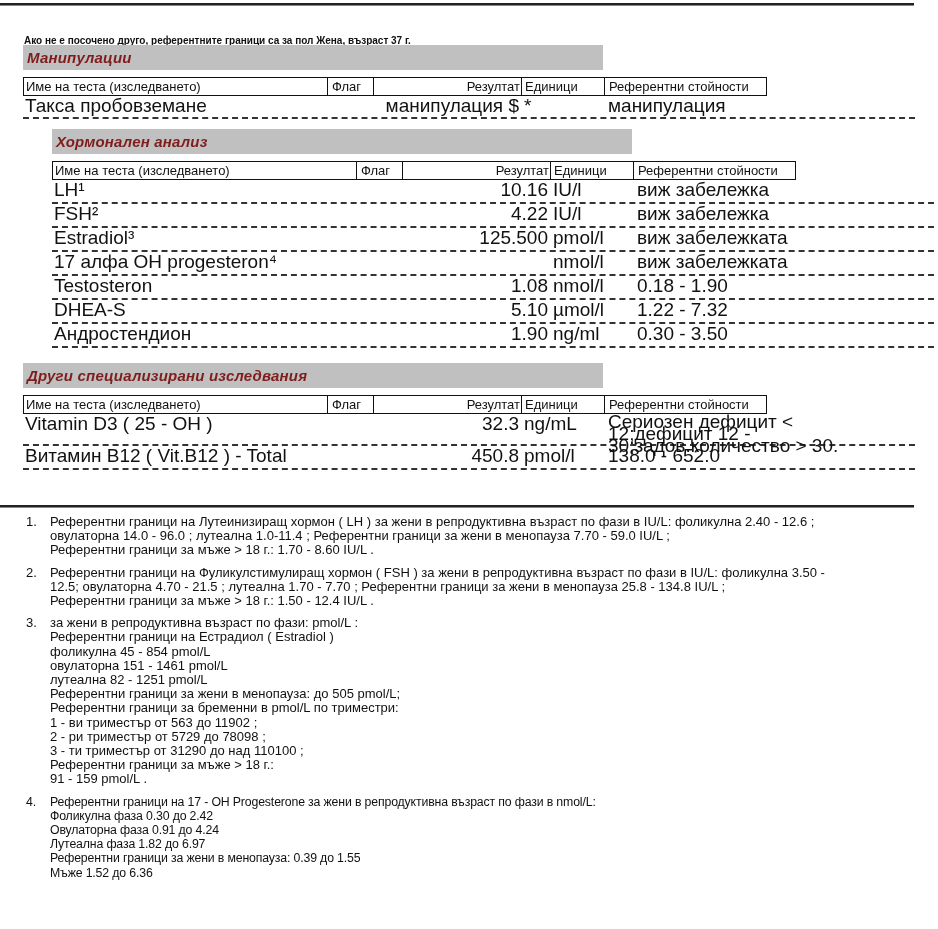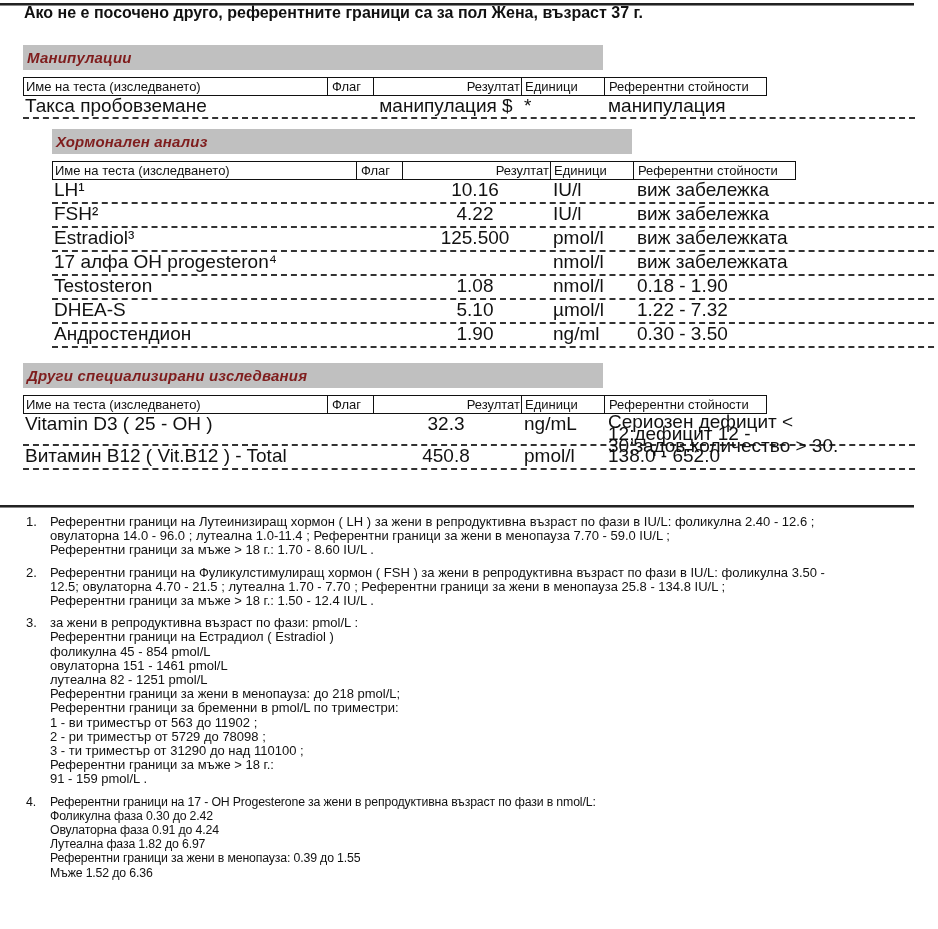--- a/index.html
+++ b/index.html
@@ -21,23 +21,23 @@
       left: 0;
       top: 3px;
       width: 914px;
       height: 2px;
       background: #222;
       border-bottom: 1px solid #888;
     }
     .intro {
       position: absolute;
       left: 24px;
-      top: 4px;
+      top: 35px;
       font-weight: bold;
-      font-size: 16px;
+      font-size: 10px;
       white-space: nowrap;
     }
     .section {
       position: absolute;
       left: 23px;
       width: 892px;
     }
     .section-title {
       width: 580px;
       height: 25px;
@@ -88,21 +88,21 @@
     .row .c {
       position: absolute;
       top: 1px;
       font-size: 19px;
       line-height: 14px;
       white-space: nowrap;
     }
     .row .col-ref { white-space: normal; width: 270px; line-height: 12px; top: 2px; }
     .row.single { height: 24px; }
     .row.double { height: 32px; }
-    .row .c.col-res { top: 3px; text-align: center; }
+    .row .c.col-res { top: 3px; }
     .row .c.col-unit { top: 3px; }
     .row .c.col-name { top: 3px; }
     .row.single .c.col-ref { top: 3px; line-height: 14px; }
     .bottom-rule {
       position: absolute;
       left: 0;
       top: 505px;
       width: 914px;
       height: 2px;
       background: #222;
@@ -272,21 +272,21 @@
     <span class="line">12.5; овулаторна 4.70 - 21.5 ; лутеална 1.70 - 7.70 ; Референтни граници за жени в менопауза 25.8 - 134.8 IU/L ;</span>
     <span class="line">Референтни граници за мъже &gt; 18 г.: 1.50 - 12.4 IU/L .</span>
   </li>
   <li class="note">
     <span class="num">3.</span>
     <span class="line">за жени в репродуктивна възраст по фази: pmol/L :</span>
     <span class="line">Референтни граници на Естрадиол ( Estradiol )</span>
     <span class="line">фоликулна 45 - 854 pmol/L</span>
     <span class="line">овулаторна 151 - 1461 pmol/L</span>
     <span class="line">лутеална 82 - 1251 pmol/L</span>
-    <span class="line">Референтни граници за жени в менопауза: до 218 pmol/L;</span>
+    <span class="line">Референтни граници за жени в менопауза: до 505 pmol/L;</span>
     <span class="line">Референтни граници за бременни в pmol/L по триместри:</span>
     <span class="line">1 - ви триместър от 563 до 11902 ;</span>
     <span class="line">2 - ри триместър от 5729 до 78098 ;</span>
     <span class="line">3 - ти триместър от 31290 до над 110100 ;</span>
     <span class="line">Референтни граници за мъже &gt; 18 г.:</span>
     <span class="line">91 - 159 pmol/L .</span>
   </li>
   <li class="note narrow">
     <span class="num">4.</span>
     <span class="line">Референтни граници на 17 - OH Progesterone за жени в репродуктивна възраст по фази в nmol/L:</span>

